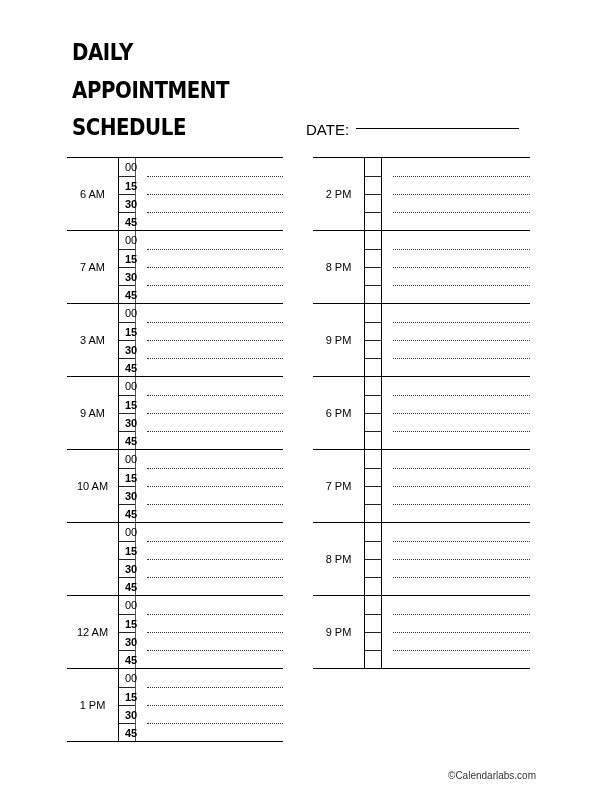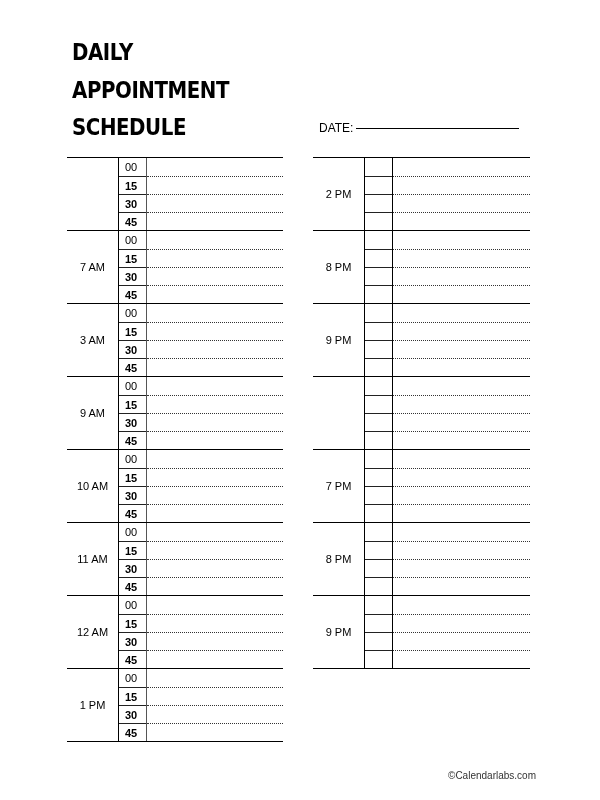--- a/index.html
+++ b/index.html
@@ -1,27 +1,27 @@
 <!DOCTYPE html>
 <html><head>
 <meta charset="utf-8">
 <style>
   html, body { margin:0; padding:0; background:#fff; }
   body { width:600px; height:800px; position:relative; overflow:hidden; font-family:"Liberation Sans", sans-serif; color:#000; }
   .title { position:absolute; left:72px; top:34px; font-family:"DejaVu Sans", sans-serif; font-weight:bold; font-size:23px; line-height:37.5px; letter-spacing:-0.5px; transform:scaleX(0.86); transform-origin:left top; }
   .title div { height:37.5px; }
-  .date-label { position:absolute; left:319px; top:121px; font-size:12px; }
+  .date-label { position:absolute; left:306px; top:121px; font-size:15px; }
   .date-line { position:absolute; left:356px; top:128px; width:163px; border-top:1px solid #000; }
   .col { position:absolute; top:157px; }
   .col.left { left:67px; width:216px; }
   .col.right { left:313px; width:217px; }
   .block { position:relative; height:73px; border-top:1.3px solid #000; box-sizing:border-box; }
   .block.last { border-bottom:1.3px solid #000; height:74px; }
   .hour { position:absolute; left:0; width:51px; top:0; height:100%; display:flex; align-items:center; justify-content:center; font-size:11px; }
-  .mins { position:absolute; left:51px; width:29px; top:0; height:100%; border-left:1px solid #000; border-right:1.5px solid #555; box-sizing:border-box; }
+  .mins { position:absolute; left:51px; width:18px; top:0; height:100%; border-left:1px solid #000; border-right:1.5px solid #555; box-sizing:border-box; }
   .right .mins { border-right:1.3px solid #000; }
   .min { height:25%; box-sizing:border-box; font-size:11px; padding-left:6px; display:flex; align-items:center; }
   .min + .min { border-top:1.2px solid #222;font-weight:bold; }
   .notes { position:absolute; left:80px; right:0; top:0; height:100%; }
   .noteline { height:25%; box-sizing:border-box; }
   .noteline + .noteline { border-top:1px dotted #333; }
   .footer { position:absolute; right:64px; top:770px; font-size:10px; color:#333; }
 </style>
 </head>
 <body>
@@ -30,20 +30,21 @@
   <div>DAILY</div>
   <div>APPOINTMENT</div>
   <div>SCHEDULE</div>
 </div>
 
 <div class="date-label">DATE:</div>
 <div class="date-line"></div>
 
 <div class="col left" id="leftcol">
     <div class="block">
+      <div class="hour">6 AM</div>
       <div class="mins">
         <div class="min">00</div>
         <div class="min">15</div>
         <div class="min">30</div>
         <div class="min">45</div>
       </div>
       <div class="notes">
         <div class="noteline"></div>
         <div class="noteline"></div>
         <div class="noteline"></div>
@@ -104,21 +105,20 @@
         <div class="min">45</div>
       </div>
       <div class="notes">
         <div class="noteline"></div>
         <div class="noteline"></div>
         <div class="noteline"></div>
         <div class="noteline"></div>
       </div>
     </div>
     <div class="block">
-      <div class="hour">11 AM</div>
       <div class="mins">
         <div class="min">00</div>
         <div class="min">15</div>
         <div class="min">30</div>
         <div class="min">45</div>
       </div>
       <div class="notes">
         <div class="noteline"></div>
         <div class="noteline"></div>
         <div class="noteline"></div>
@@ -196,20 +196,21 @@
         <div class="min"></div>
       </div>
       <div class="notes">
         <div class="noteline"></div>
         <div class="noteline"></div>
         <div class="noteline"></div>
         <div class="noteline"></div>
       </div>
     </div>
     <div class="block">
+      <div class="hour">6 PM</div>
       <div class="mins">
         <div class="min"></div>
         <div class="min"></div>
         <div class="min"></div>
         <div class="min"></div>
       </div>
       <div class="notes">
         <div class="noteline"></div>
         <div class="noteline"></div>
         <div class="noteline"></div>

